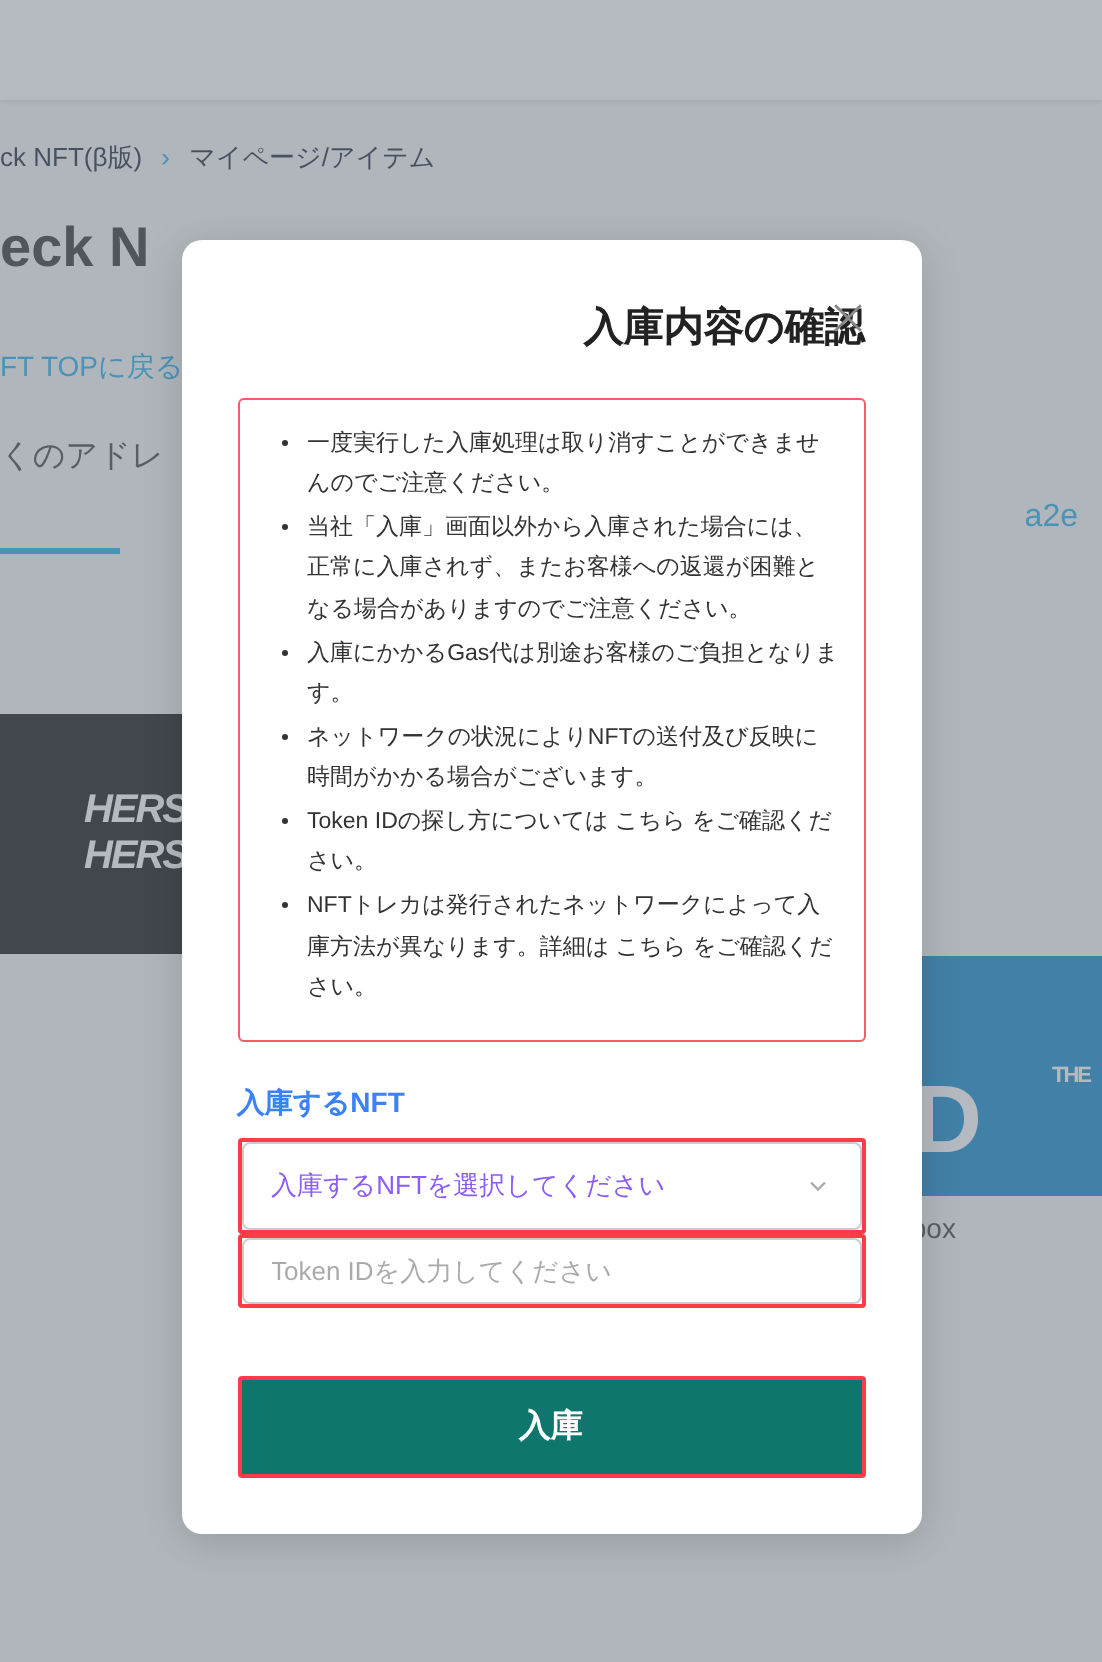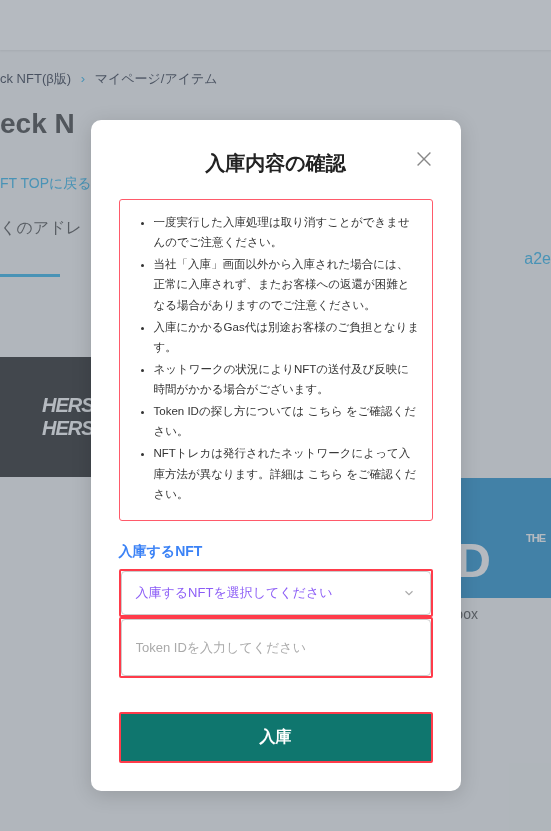--- a/index.html
+++ b/index.html
@@ -14,33 +14,33 @@
 .desc-row{font-size:16px;color:#333;padding:10px 0}
 .tab-underline{width:60px;height:3px;background:#10a9e8;margin-top:25px}
 .cards{display:flex;gap:20px;margin-top:80px}
 .card{width:140px}
 .card-img{width:140px;height:120px;background:#000;display:flex;align-items:center;justify-content:center;color:#fff;font-weight:700;font-size:20px;letter-spacing:-1px;overflow:hidden}
 .card-img.sandbox{background:#0082c8;color:#fff;font-size:11px;text-align:right;padding:6px;align-items:center;justify-content:flex-end;position:relative}
 .sandbox-big{position:absolute;bottom:10px;left:-20px;font-size:48px;font-weight:900;letter-spacing:-2px}
 .card-label{font-size:14px;color:#333;padding-top:8px}
 .overlay{position:absolute;inset:0;background:rgba(120,130,140,.55);display:flex;align-items:flex-start;justify-content:center;padding-top:120px}
 .modal{background:#fff;border-radius:10px;width:370px;padding:30px 28px 28px;box-shadow:0 4px 20px rgba(0,0,0,.15);position:relative}
-.modal-title{text-align:center;font-size:20px;font-weight:700;color:#222;margin-bottom:22px}
+.modal-title{text-align:right;font-size:20px;font-weight:700;color:#222;margin-bottom:22px}
 .close-btn{position:absolute;top:28px;right:26px;width:22px;height:22px;cursor:pointer;color:#888}
 .close-btn svg{width:100%;height:100%}
 .notice-box{border:1px solid #ff5a6a;border-radius:3px;padding:12px 12px 14px}
 .notice-head{display:flex;align-items:center;color:#ff5a6a;font-size:12px;margin-bottom:8px;gap:5px}
 .notice-head svg{width:14px;height:14px}
 .notice-list{list-style:disc;padding-left:22px;font-size:11.5px;line-height:1.75;color:#333}
 .notice-list li{margin-bottom:2px}
 .field-label{font-size:14px;font-weight:700;color:#3b82f6;margin-top:22px;margin-bottom:8px}
 .field-box{border:2px solid #ff3b4a;border-radius:2px}
 .select-row{display:flex;align-items:center;justify-content:space-between;border:1px solid #ccc;border-radius:4px;padding:12px 14px;font-size:13px;color:#8b5cf6;cursor:pointer}
 .select-row svg{width:14px;height:14px;color:#aaa}
-.input-row{border:1px solid #ccc;border-radius:4px;padding:20px 14px;font-size:13px;color:#aaa}
+.input-row{border:1px solid #ccc;border-radius:4px;padding:8px 14px;font-size:13px;color:#aaa}
 .input-row input{border:none;outline:none;width:100%;font-size:13px;color:#333}
 .input-row input::placeholder{color:#aaa}
 .submit-wrap{border:2px solid #ff3b4a;border-radius:2px;margin-top:34px}
 .submit-btn{width:100%;background:#0f766e;color:#fff;font-size:16px;font-weight:700;border:none;padding:13px 0;cursor:pointer}
 </style>
 </head>
 <body>
 
 <div class="bg">
   <div class="topbar"></div>
@@ -58,21 +58,21 @@
     <div class="tab-underline"></div>
     <div class="cards">
       <div class="card">
         <div class="card-img">
             <span style="font-style:italic;white-space:pre">HERSI
 HERSI</span>
           </div>
       </div>
     </div>
   </div>
-  <div style="position:absolute;right:0;top:250px">
+  <div style="position:absolute;right:12px;top:250px">
     <span class="addr" style="color:#10a9e8">a2e</span>
   </div>
   <div style="position:absolute;right:0;top:478px">
     <div class="card-img sandbox">
       <span>THE</span>
       <span class="sandbox-big">AND</span>
     </div>
     <div class="card-label">e Sandbox</div>
   </div>
 </div>

